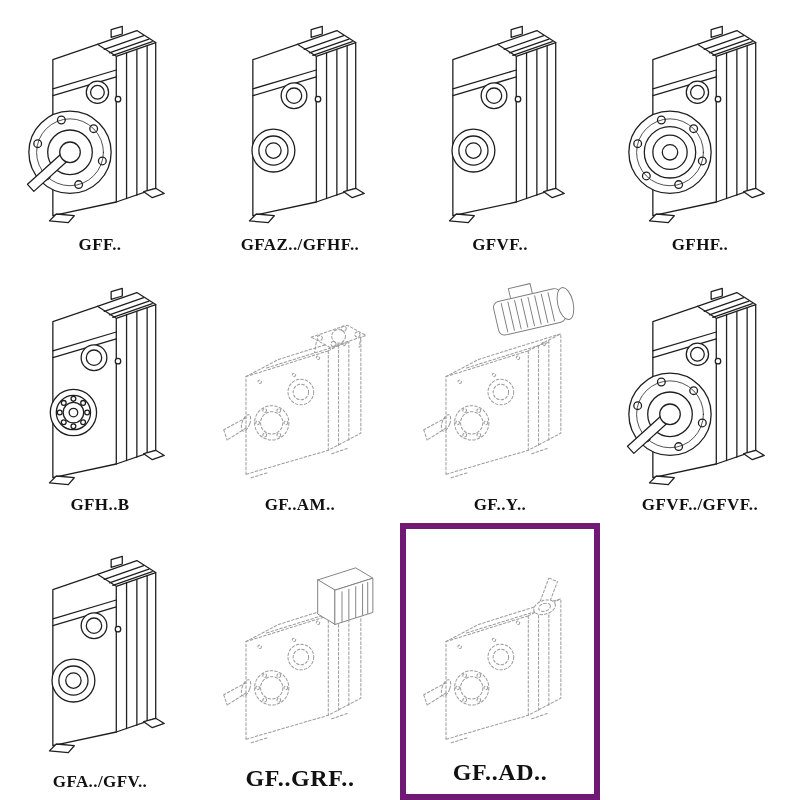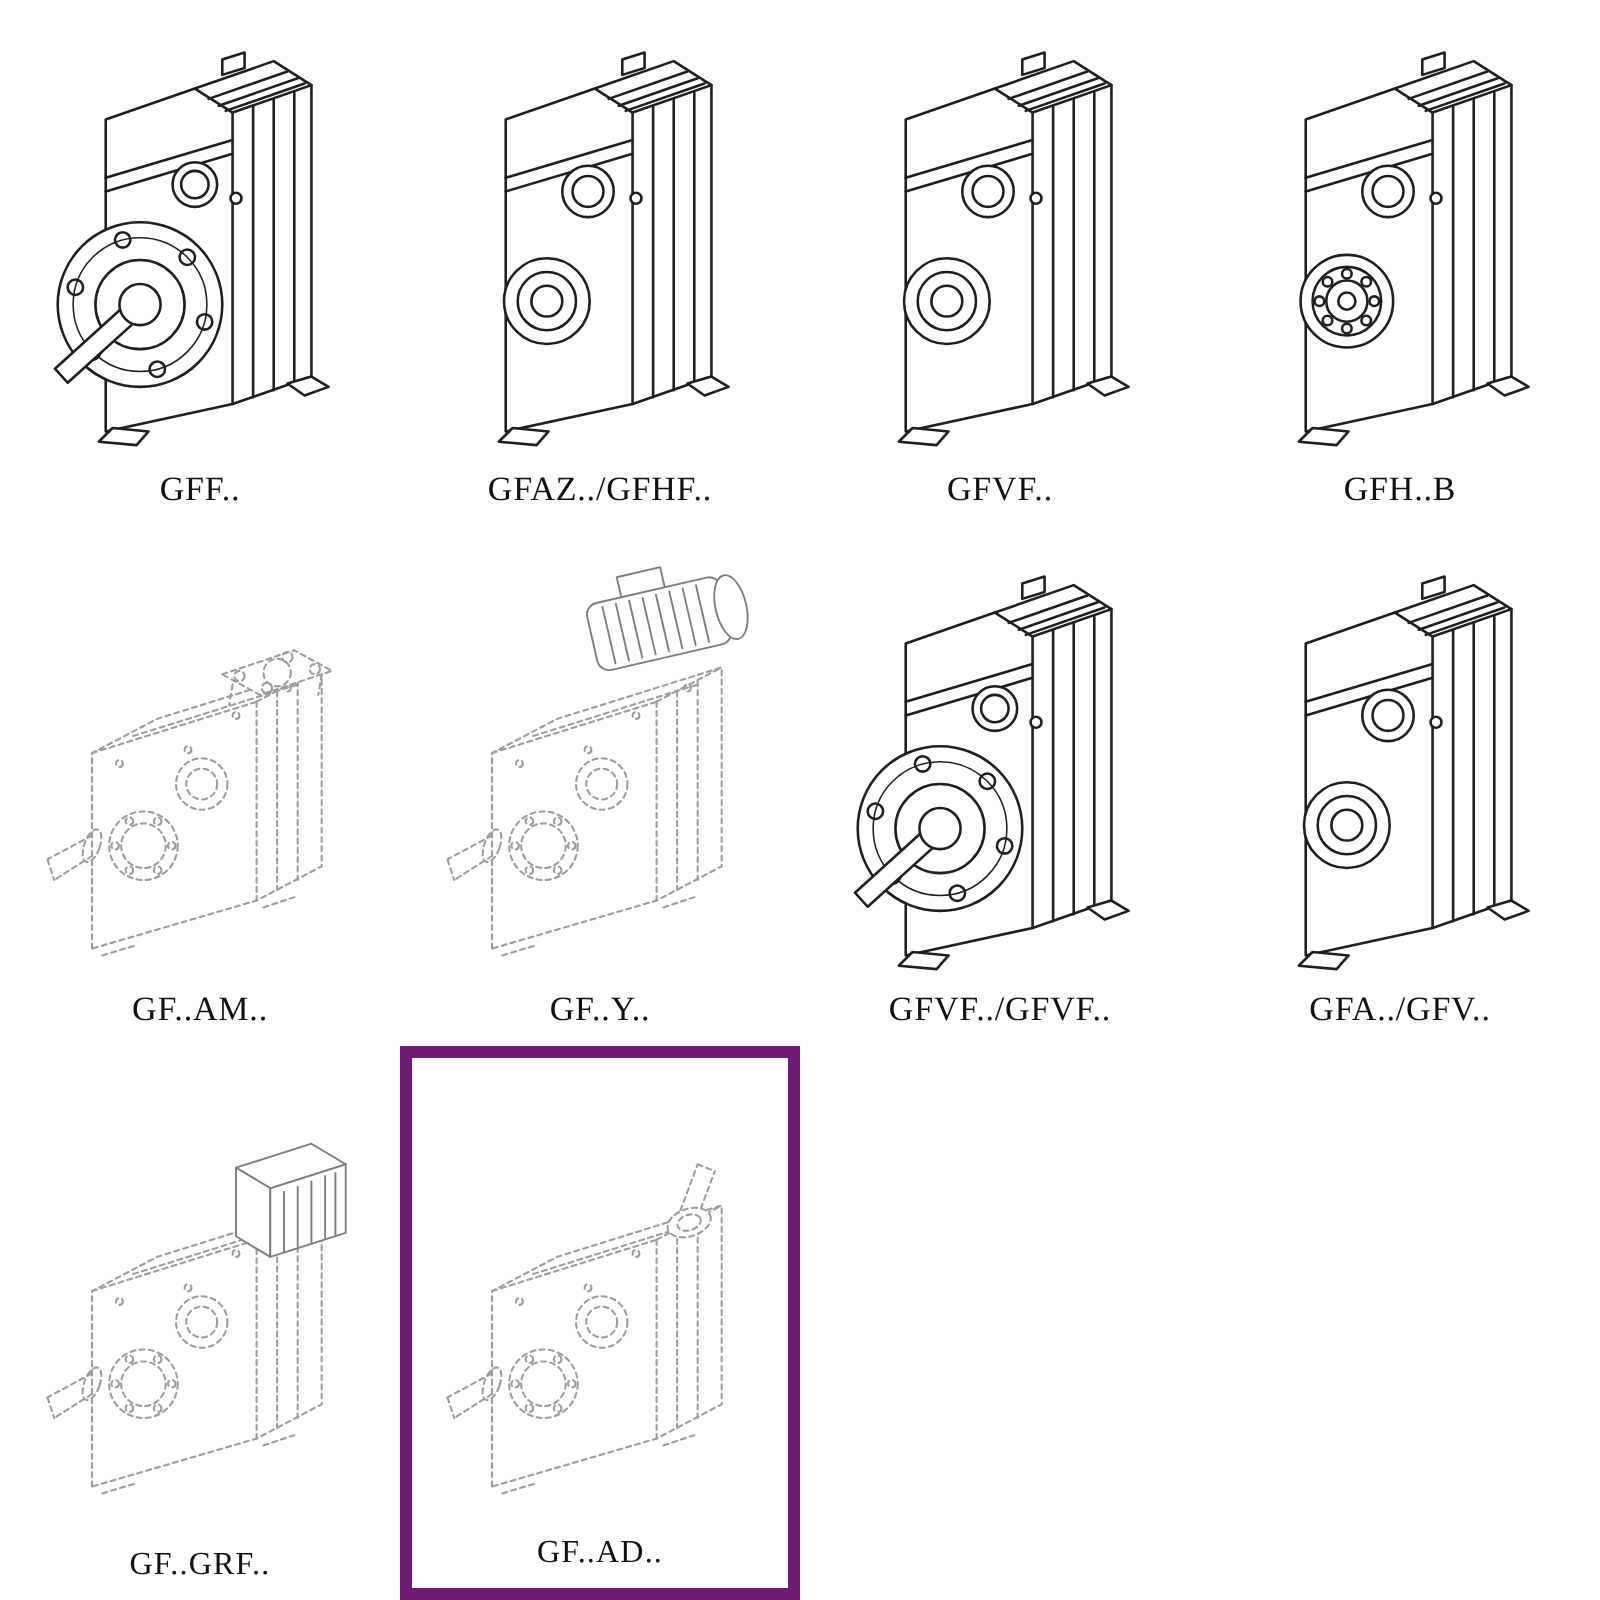--- a/index.html
+++ b/index.html
@@ -3,22 +3,22 @@
 <meta charset="utf-8">
 <style>
   *{box-sizing:border-box;margin:0;padding:0}
   html,body{width:800px;height:800px;background:#fff;overflow:hidden}
   body{font-family:"Liberation Serif",serif;color:#111}
   .sheet{display:grid;grid-template-columns:repeat(4,200px);grid-template-rows:263px 260px 277px}
   .cell{display:flex;flex-direction:column;align-items:center;justify-content:flex-end;padding:4px 2px 8px}
   .cell.boxed{border:6px solid #701a75}
   .art{flex:1 1 auto;min-height:0;width:100%;display:flex;align-items:center;justify-content:center}
   .draw{width:184px;height:216px}
-  .label{font-weight:normal;font-size:17px;letter-spacing:.4px;white-space:nowrap;margin-top:3px}
-  .label-lg{font-size:16px;letter-spacing:.6px}
+  .label{font-weight:bold;font-size:17px;letter-spacing:.4px;white-space:nowrap;margin-top:3px}
+  .label-lg{font-size:24px;letter-spacing:.6px}
   svg.solid{stroke:#1f1f1f;stroke-width:1.5;fill:none;stroke-linecap:round;stroke-linejoin:round}
   svg.ghost{stroke:#9c9c9c;stroke-width:1.2;fill:none;stroke-dasharray:3 2.4;stroke-linecap:round;stroke-linejoin:round}
 </style>
 </head>
 <body>
 
 <svg width="0" height="0" style="position:absolute" aria-hidden="true">
   <defs>
 
     <g id="core-solid">
@@ -170,20 +170,29 @@
   <figure class="cell">
     <div class="art">
       <svg class="draw solid" viewBox="0 0 190 252">
         <use href="#core-solid"></use>
           <use href="#front-bores-rings"></use>
       </svg>
     </div>
     <figcaption class="label">GFVF..</figcaption>
   </figure>
 
+  <figure class="cell">
+    <div class="art">
+      <svg class="draw solid" viewBox="0 0 190 252">
+        <use href="#core-solid"></use>
+          <use href="#front-flange-hollow"></use>
+      </svg>
+    </div>
+    <figcaption class="label">GFHF..</figcaption>
+  </figure>
 
 
   <figure class="cell">
     <div class="art">
       <svg class="draw solid" viewBox="0 0 190 252">
         <use href="#core-solid"></use>
           <use href="#front-bores-bearing"></use>
       </svg>
     </div>
     <figcaption class="label">GFH..B</figcaption>

